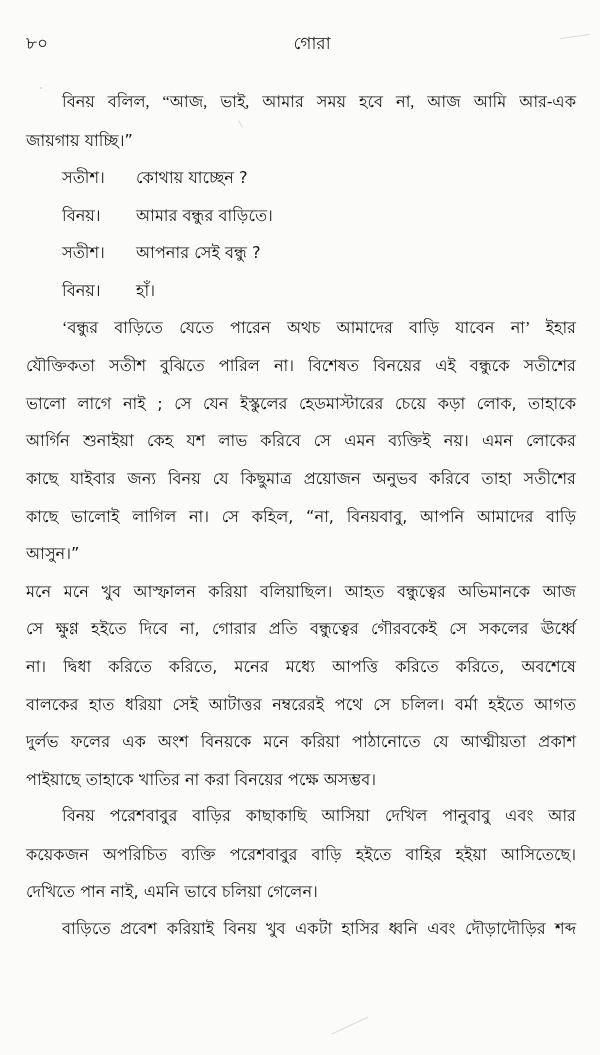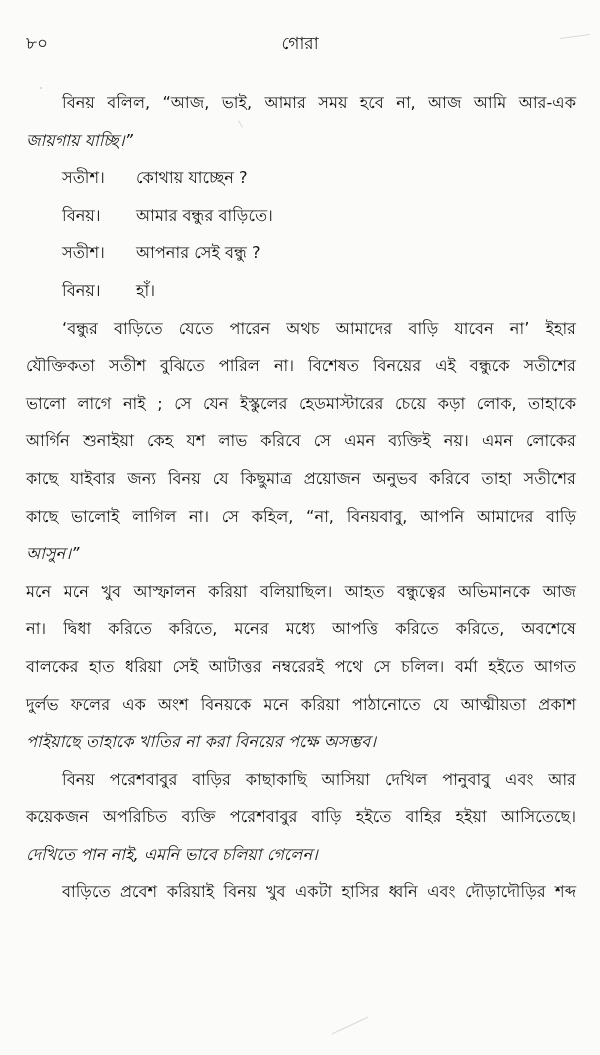--- a/index.html
+++ b/index.html
@@ -29,21 +29,21 @@
       height: 26px;
       font-size: 17px;
     }
     .page-number {
       position: absolute;
       left: 4px;
       top: 0;
     }
     .running-title {
       position: absolute;
-      left: 0;
+      left: 12px;
       width: 556px;
       text-align: center;
       top: 0;
     }
     .body-text {
       position: absolute;
       left: 26px;
       top: 84px;
       width: 550px;
       font-size: 16.2px;
@@ -52,24 +52,24 @@
     .line {
       display: block;
       white-space: nowrap;
       text-align: justify;
       text-align-last: justify;
       height: 37.6px;
       overflow: visible;
     }
     .line.indent {
       padding-left: 36px;
+      font-family: Liberation Serif, serif;
     }
     .line.last {
       text-align-last: left;
-      font-style: italic;
     }
     .dialogue {
       display: block;
       white-space: nowrap;
       padding-left: 36px;
       height: 37.6px;
     }
     .speaker {
       display: inline-block;
       min-width: 74px;
@@ -98,20 +98,21 @@
       <span class="dialogue"><span class="speaker">সতীশ।</span><span>আপনার সেই বন্ধু ?</span></span>
       <span class="dialogue"><span class="speaker">বিনয়।</span><span>হাঁ।</span></span>
       <span class="line indent">‘বন্ধুর বাড়িতে যেতে পারেন অথচ আমাদের বাড়ি যাবেন না’ ইহার</span>
       <span class="line">যৌক্তিকতা সতীশ বুঝিতে পারিল না। বিশেষত বিনয়ের এই বন্ধুকে সতীশের</span>
       <span class="line">ভালো লাগে নাই ; সে যেন ইস্কুলের হেডমাস্টারের চেয়ে কড়া লোক, তাহাকে</span>
       <span class="line">আর্গিন শুনাইয়া কেহ যশ লাভ করিবে সে এমন ব্যক্তিই নয়। এমন লোকের</span>
       <span class="line">কাছে যাইবার জন্য বিনয় যে কিছুমাত্র প্রয়োজন অনুভব করিবে তাহা সতীশের</span>
       <span class="line">কাছে ভালোই লাগিল না। সে কহিল, “না, বিনয়বাবু, আপনি আমাদের বাড়ি</span>
       <span class="line last">আসুন।”</span>
       <span class="line">মনে মনে খুব আস্ফালন করিয়া বলিয়াছিল। আহত বন্ধুত্বের অভিমানকে আজ</span>
+      <span class="line">সে ক্ষুণ্ণ হইতে দিবে না, গোরার প্রতি বন্ধুত্বের গৌরবকেই সে সকলের ঊর্ধ্বে</span>
       <span class="line">না। দ্বিধা করিতে করিতে, মনের মধ্যে আপত্তি করিতে করিতে, অবশেষে</span>
       <span class="line">বালকের হাত ধরিয়া সেই আটাত্তর নম্বরেরই পথে সে চলিল। বর্মা হইতে আগত</span>
       <span class="line">দুর্লভ ফলের এক অংশ বিনয়কে মনে করিয়া পাঠানোতে যে আত্মীয়তা প্রকাশ</span>
       <span class="line last">পাইয়াছে তাহাকে খাতির না করা বিনয়ের পক্ষে অসম্ভব।</span>
       <span class="line indent">বিনয় পরেশবাবুর বাড়ির কাছাকাছি আসিয়া দেখিল পানুবাবু এবং আর</span>
       <span class="line">কয়েকজন অপরিচিত ব্যক্তি পরেশবাবুর বাড়ি হইতে বাহির হইয়া আসিতেছে।</span>
       <span class="line last">দেখিতে পান নাই, এমনি ভাবে চলিয়া গেলেন।</span>
       <span class="line indent">বাড়িতে প্রবেশ করিয়াই বিনয় খুব একটা হাসির ধ্বনি এবং দৌড়াদৌড়ির শব্দ</span>
     </div>
 

